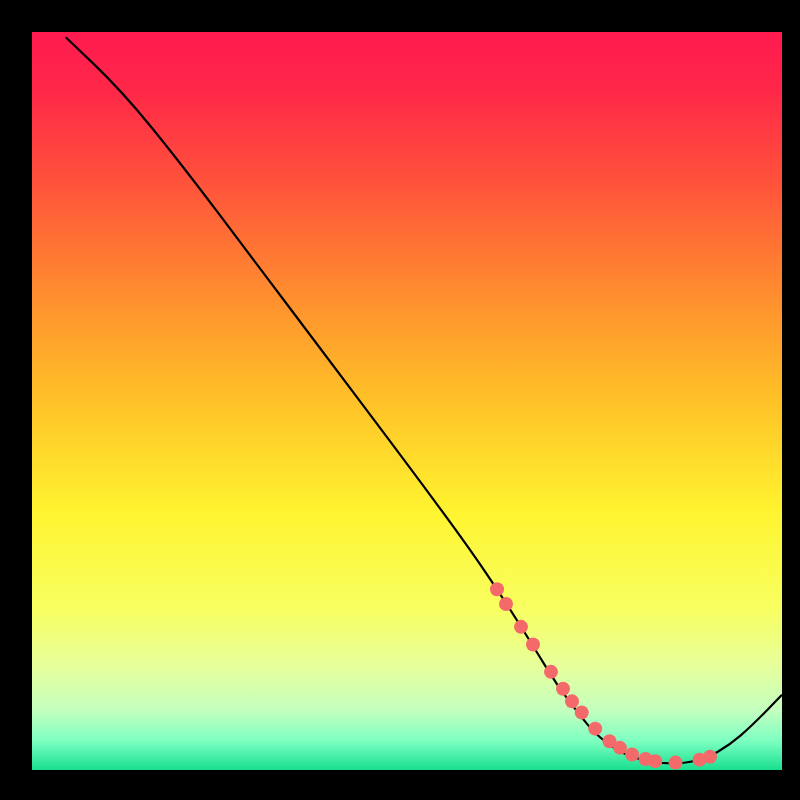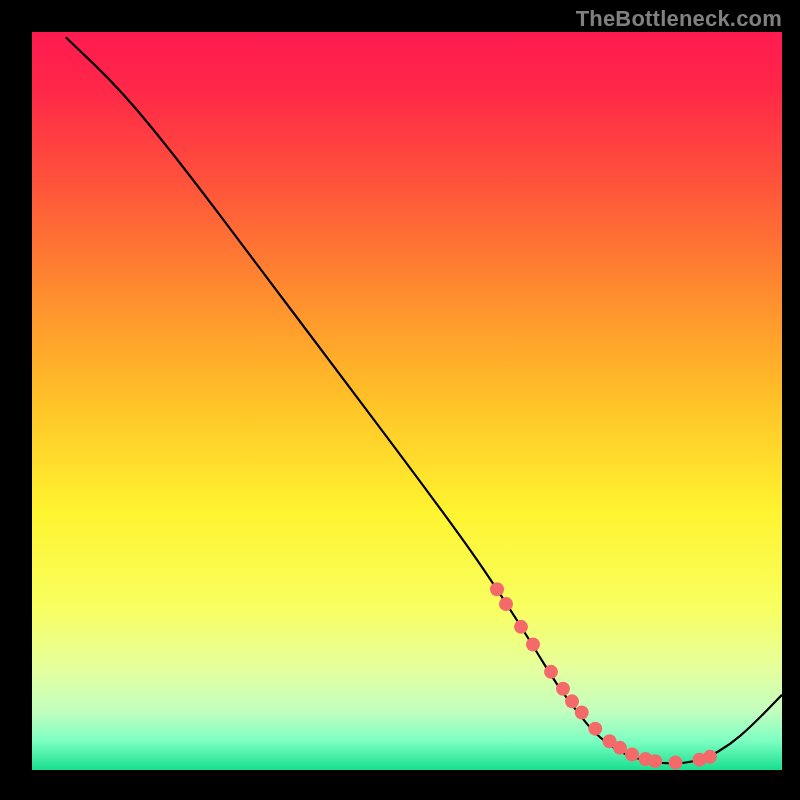--- a/index.html
+++ b/index.html
@@ -28,21 +28,20 @@
     z-index: 10;
   }
   svg {
     display: block;
   }
 </style>
 </head>
 <body>
 <div class="outer">
 
-<div class="watermark">TheBottleneck.com</div>
 
 <svg id="chart-svg" width="800" height="800" viewBox="0 0 800 800">
   <defs>
     <linearGradient id="bg-grad" x1="0" y1="0" x2="0" y2="1">
           <stop offset="0.0%" stop-color="#ff1a50"></stop>
           <stop offset="8.0%" stop-color="#ff2848"></stop>
           <stop offset="20.0%" stop-color="#ff513b"></stop>
           <stop offset="35.0%" stop-color="#ff8b2f"></stop>
           <stop offset="50.0%" stop-color="#ffc227"></stop>
           <stop offset="65.0%" stop-color="#fff430"></stop>

